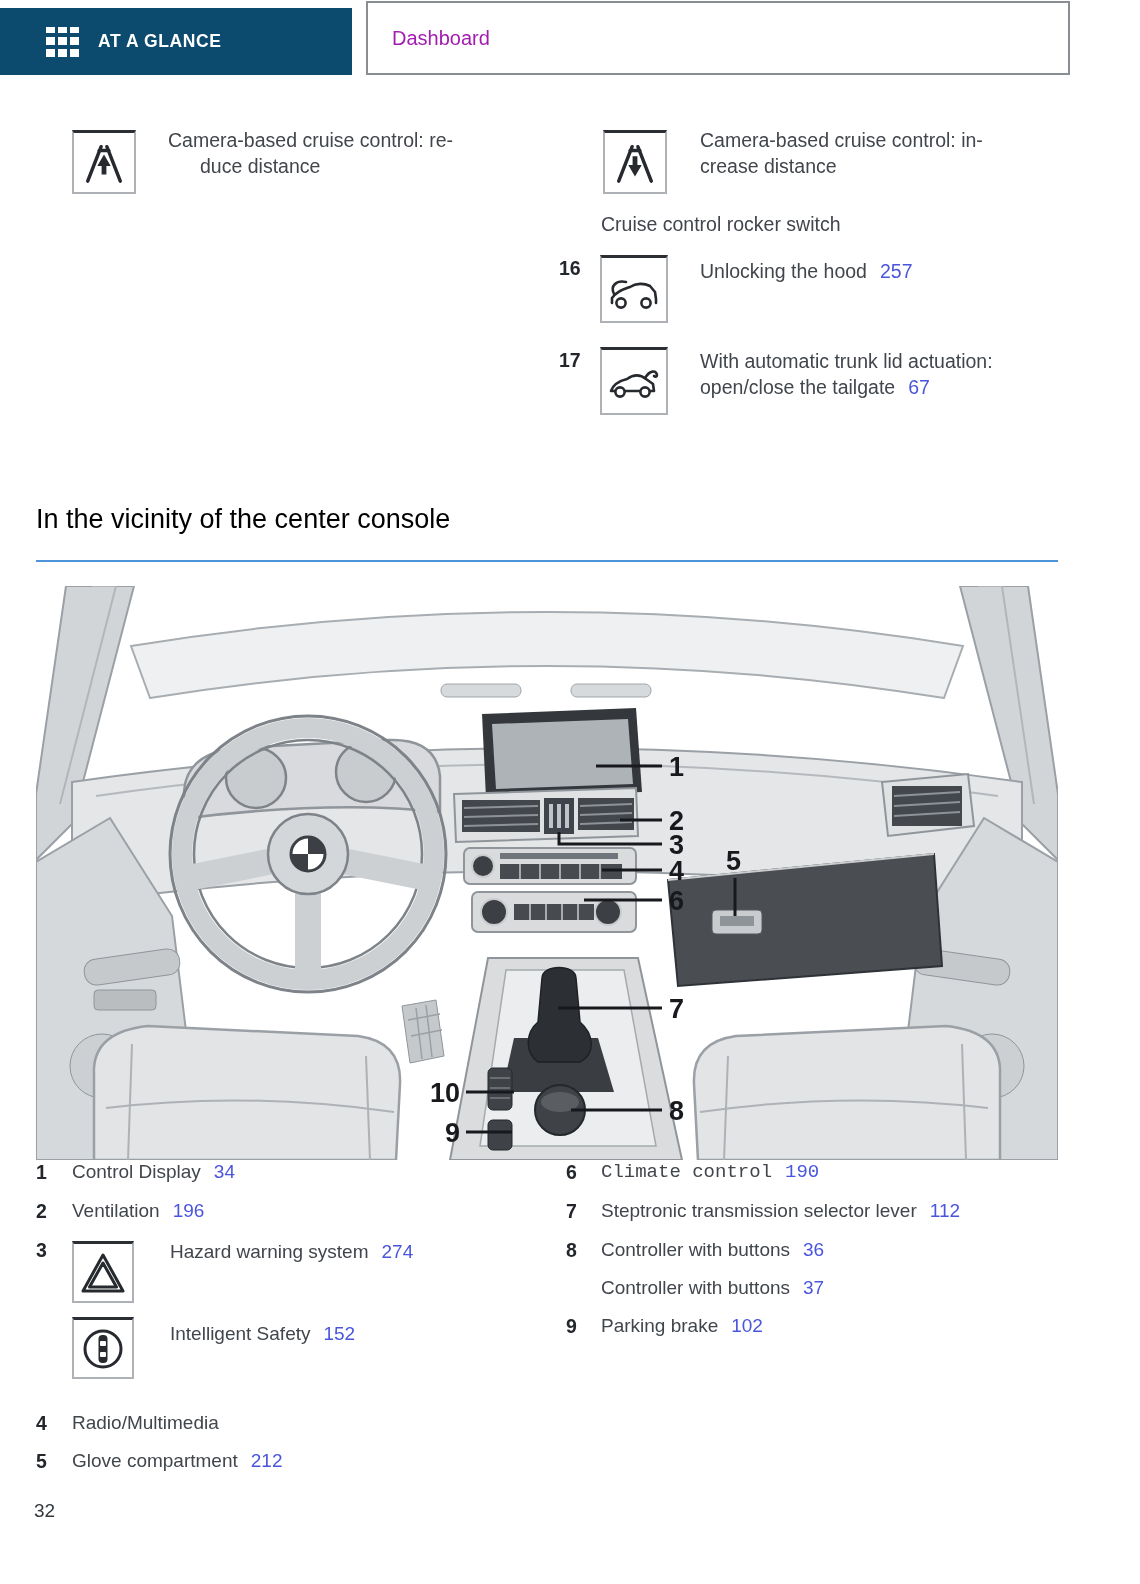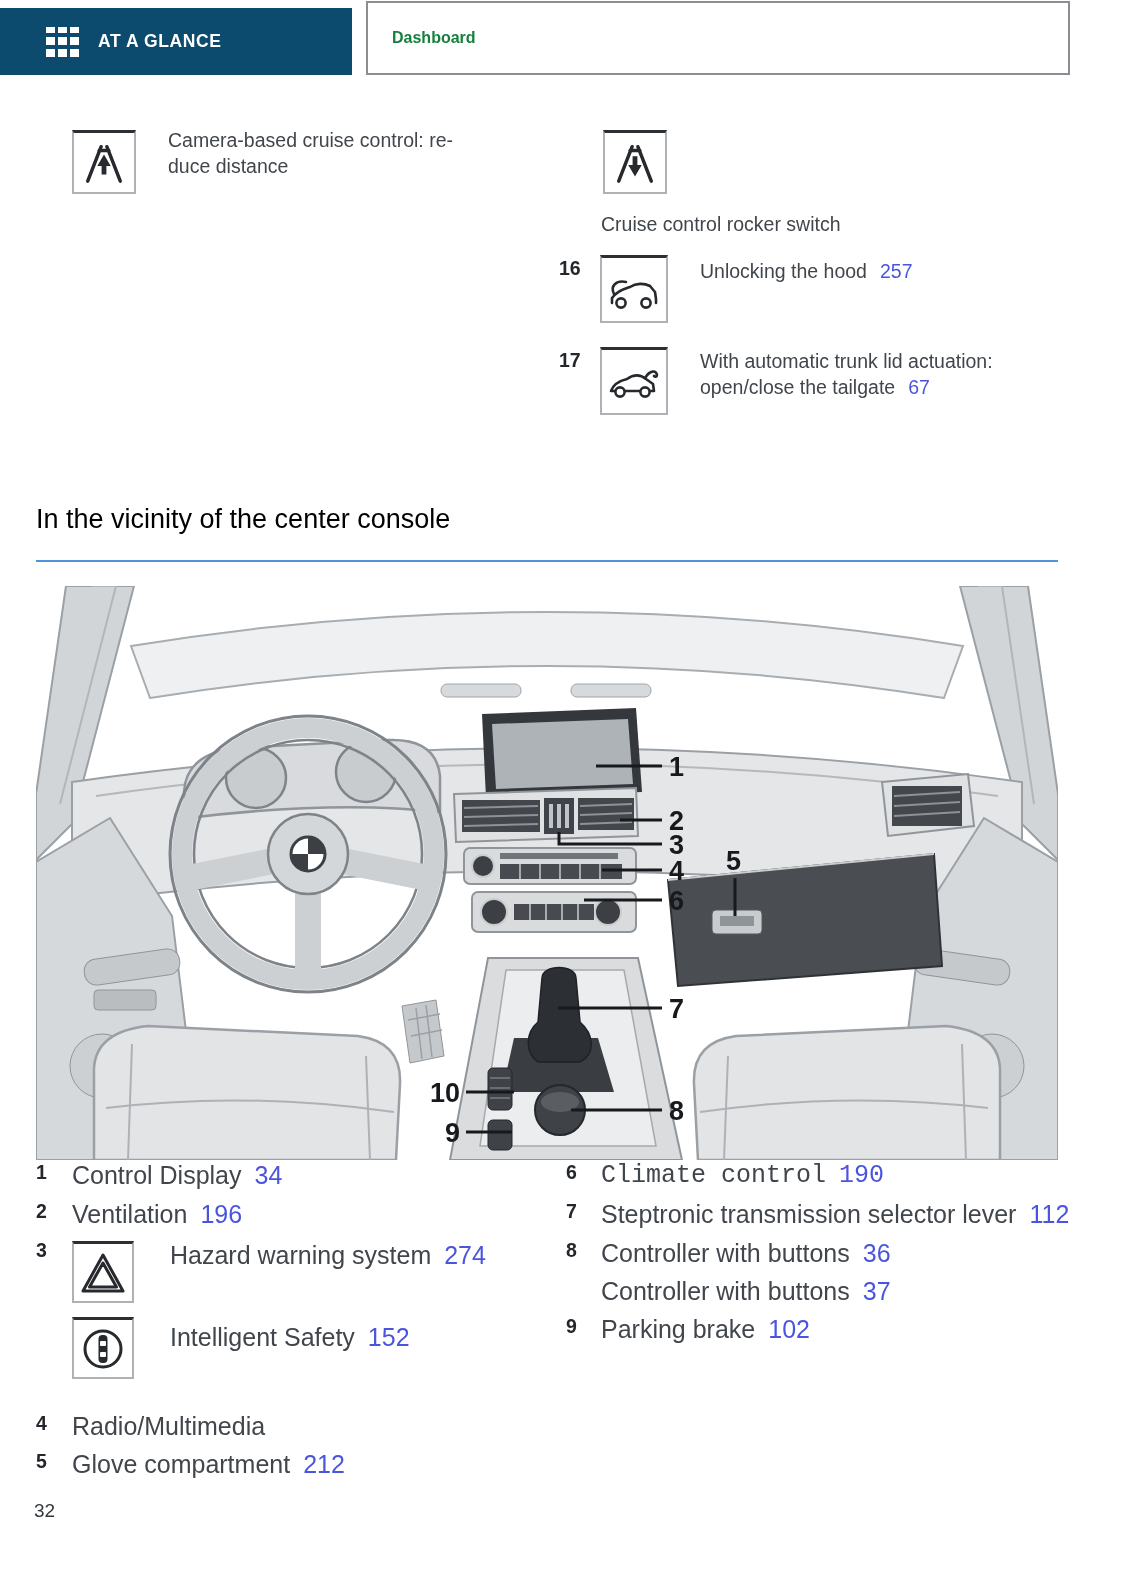--- a/index.html
+++ b/index.html
@@ -7,34 +7,34 @@
         font-family:"Liberation Sans",sans-serif;color:#41464c;}
   .abs{position:absolute;}
 
   
   .chapter-box{left:0;top:8px;width:352px;height:67px;background:#0c4a6e;
 stackoverflow    border-bottom:7px solid #0d4e88;box-sizing:border-box;display:flex;align-items:center;}
   .chapter-box{padding-left:46px;gap:18px;}
   .chapter-label{color:#fff;font-size:17.5px;font-weight:bold;letter-spacing:.6px;}
   .tab-box{left:366px;top:1px;width:704px;height:74px;border:2px solid #8a8e93;background:#fff;
     box-sizing:border-box;display:flex;align-items:center;padding-left:24px;}
-  .tab-label{font-size:16px;color:#15803d;font-weight:bold;}
+  .tab-label{font-size:20px;color:#a21caf;}
 
   
   .icon-box{box-sizing:border-box;background:#fff;border:2px solid #aeb2b6;border-top:3px solid #2b2f33;
     display:flex;align-items:center;justify-content:center;}
 
   .body-text{font-size:19.5px;line-height:1.32;color:#41464c;}
   .bold-num{font-size:19.5px;font-weight:bold;color:#23272c;}
   .page-link{color:#4a55dd;margin-left:13px;text-decoration:none;cursor:pointer;}
 
   .section-title{font-size:27px;font-weight:400;color:#000000;}
   .section-rule{background:#4e94d8;height:2px;width:1022px;}
 
-  .legend-label{font-size:25px;color:#41464c;}
+  .legend-label{font-size:19px;color:#41464c;}
   .footer-num{font-size:19px;color:#33383d;}
 
   svg text{font-family:"Liberation Sans",sans-serif;}
 </style>
 </head>
 <body>
 
 <div class="page">
 
   <div class="abs chapter-box">
@@ -62,30 +62,34 @@
   <div class="abs icon-box" style="left:72px;top:130px;width:64px;height:64px;">
     <svg width="46" height="46" viewBox="0 0 48 48" fill="none" stroke="#26292d" stroke-width="3.6" stroke-linecap="round">
       <path d="M7,43 L21,7"></path>
         <path d="M41,43 L27,7"></path>
         <path d="M19,11 L29,11"></path>
       <polygon points="24,15 17,27 21.5,27 21.5,36 26.5,36 26.5,27 31,27" fill="#26292d" stroke="none"></polygon>
     </svg>
   </div>
   <div class="abs body-text" style="left:168px;top:128px;width:400px;">
     <span style="display:block;">Camera-based cruise control: re-</span>
-    <span style="display:block;">duce distance</span>
+    <span style="display:block;margin-left:32px;">duce distance</span>
   </div>
 
   <div class="abs icon-box" style="left:603px;top:130px;width:64px;height:64px;">
     <svg width="46" height="46" viewBox="0 0 48 48" fill="none" stroke="#26292d" stroke-width="3.6" stroke-linecap="round">
       <path d="M7,43 L21,7"></path>
         <path d="M41,43 L27,7"></path>
         <path d="M19,11 L29,11"></path>
       <polygon points="24,38 17,26 21.5,26 21.5,17 26.5,17 26.5,26 31,26" fill="#26292d" stroke="none"></polygon>
     </svg>
+  </div>
+  <div class="abs body-text" style="left:700px;top:128px;width:400px;">
+    <span style="display:block;">Camera-based cruise control: in-</span>
+    <span style="display:block;">crease distance</span>
   </div>
 
   <div class="abs body-text" style="left:601px;top:212px;width:440px;">Cruise control rocker switch</div>
 
   <div class="abs bold-num" style="left:559px;top:257px;">16</div>
   <div class="abs icon-box" style="left:600px;top:255px;width:68px;height:68px;">
     <svg width="52" height="38" viewBox="0 0 52 36" fill="none" stroke="#26292d" stroke-width="2.6" stroke-linecap="round" stroke-linejoin="round">
       <path d="M4,31 L4,26 C9,19 16,17 22,15 C28,11 36,11 42,14 L47,20 L48,27 L48,31"></path>
       <path d="M6,22 C2,14 8,8 18,10"></path>
       <circle cx="13" cy="31" r="4.6" fill="#fff"></circle>

